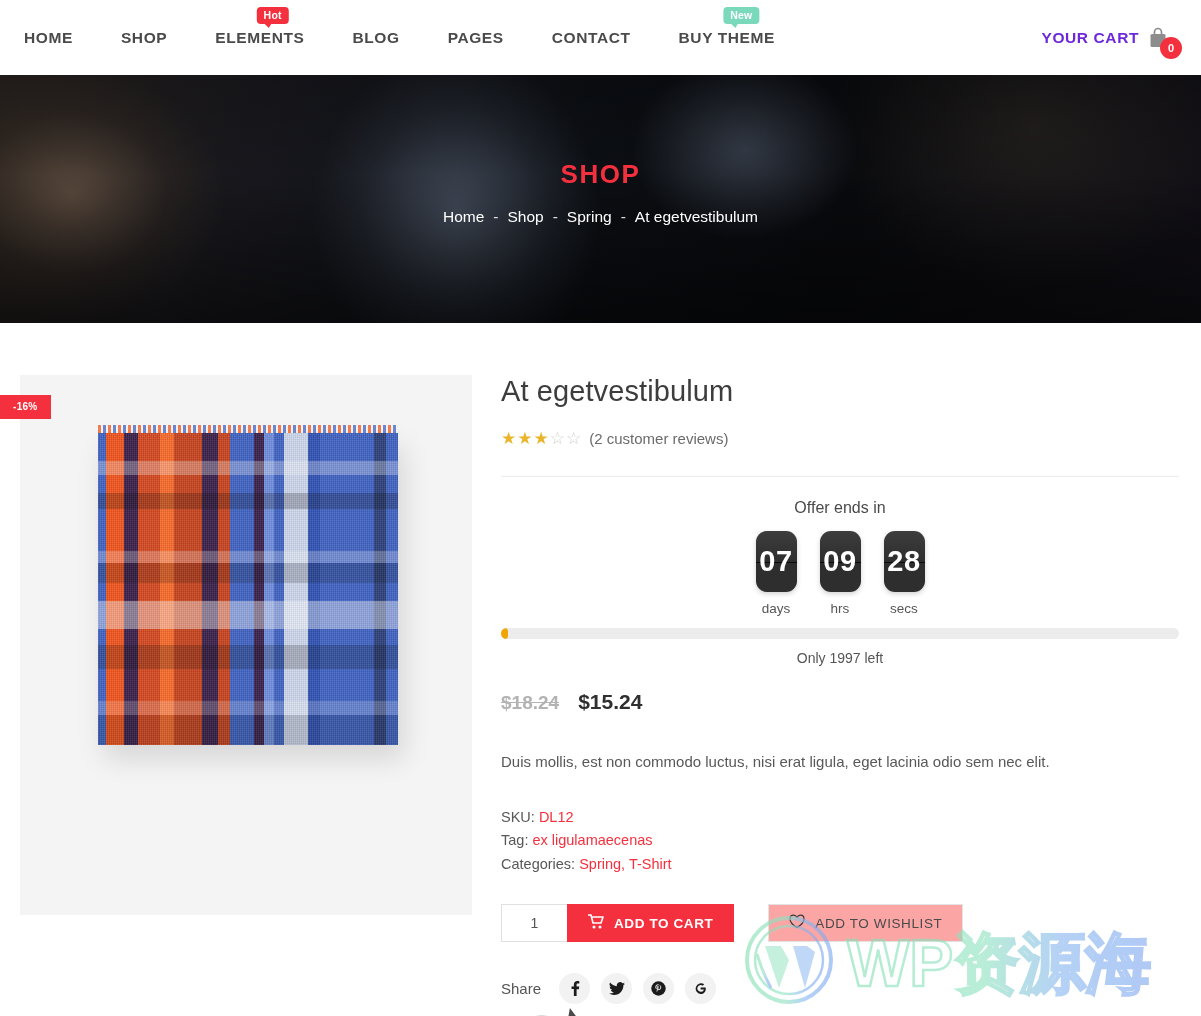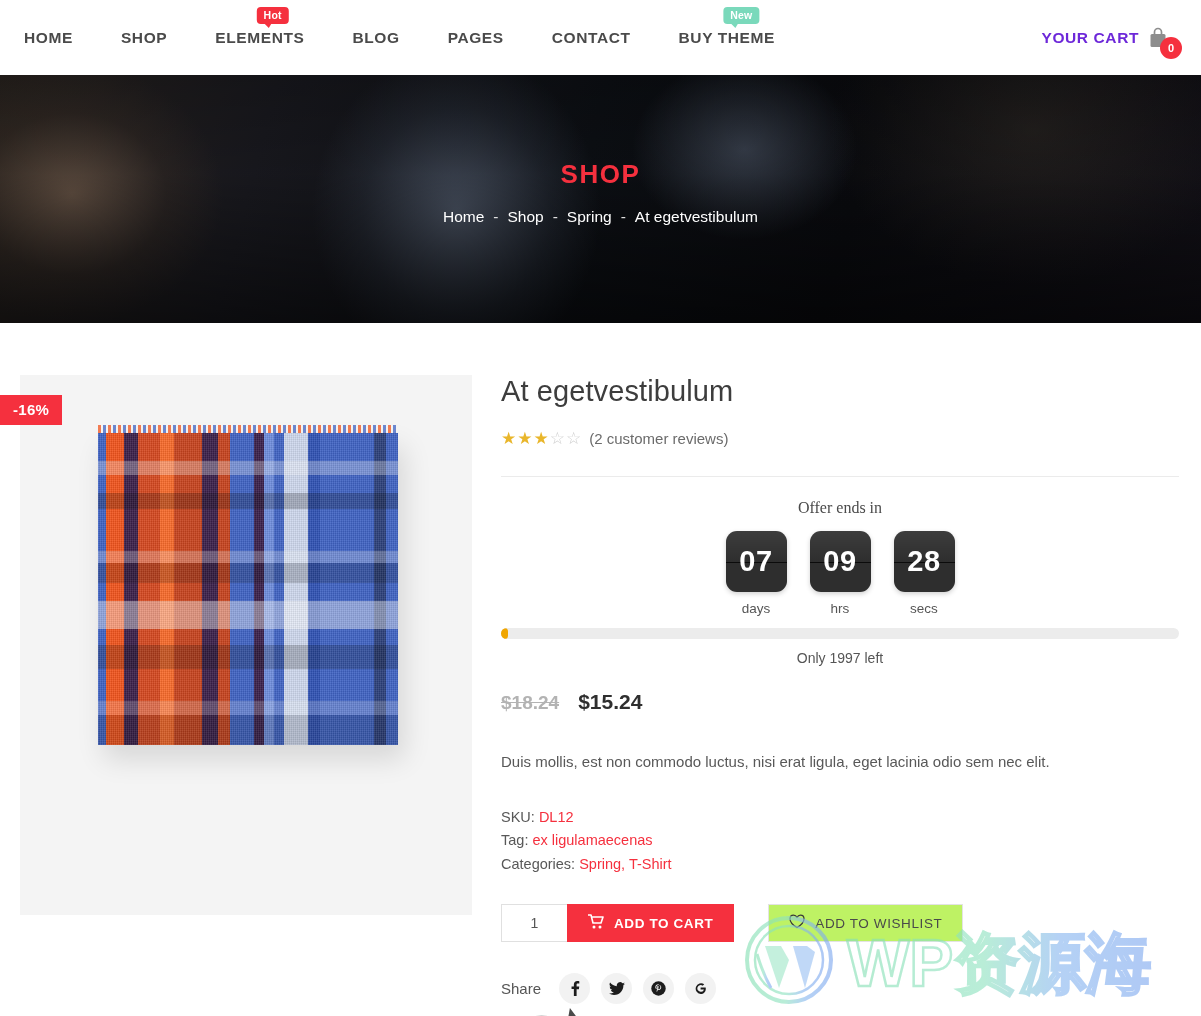--- a/index.html
+++ b/index.html
@@ -173,21 +173,21 @@
     background: #f4f4f4;
     position: relative;
     overflow: hidden;
   }
   .sale-badge {
     position: absolute;
     top: 20px;
     left: -20px;
     background: #f5303e;
     color: #ffffff;
-    font-size: 15px;
+    font-size: 10px;
     font-weight: bold;
     padding: 6px 13px 7px;
     letter-spacing: 0.3px;
     z-index: 5;
   }
 
   
   .scarf {
     position: absolute;
     left: 78px;
@@ -283,32 +283,31 @@
     cursor: pointer;
   }
 
   .divider { height: 1px; background: #ebebeb; margin-bottom: 22px; }
 
   .offer-label {
     text-align: center;
     font-size: 16px;
     color: #4a4a4a;
     margin-bottom: 14px;
-    font-family: Liberation Serif, serif;
   }
 
   .countdown {
     display: flex;
     justify-content: center;
     gap: 23px;
     margin-bottom: 12px;
   }
   .cd-unit { display: flex; flex-direction: column; align-items: center; }
   .cd-tile {
-    width: 61px; height: 61px;
+    width: 41px; height: 61px;
     background: #2e2e2e;
     border-radius: 11px;
     position: relative;
     display: flex;
     align-items: center;
     justify-content: center;
     box-shadow: 0 2px 5px rgba(0,0,0,0.18);
   }
   .cd-tile::before {
     content: "";
@@ -417,21 +416,21 @@
     letter-spacing: 0.6px;
     text-transform: uppercase;
     display: flex;
     align-items: center;
     gap: 10px;
     cursor: pointer;
     font-family: "Liberation Sans", sans-serif;
   }
   .btn-wish {
     height: 38px;
-    background: #bef264;
+    background: #fca5a5;
     border: 1px solid #e3e3e3;
     color: #4a4a4a;
     padding: 0 20px;
     font-size: 13.5px;
     letter-spacing: 0.6px;
     text-transform: uppercase;
     display: flex;
     align-items: center;
     gap: 10px;
     cursor: pointer;

